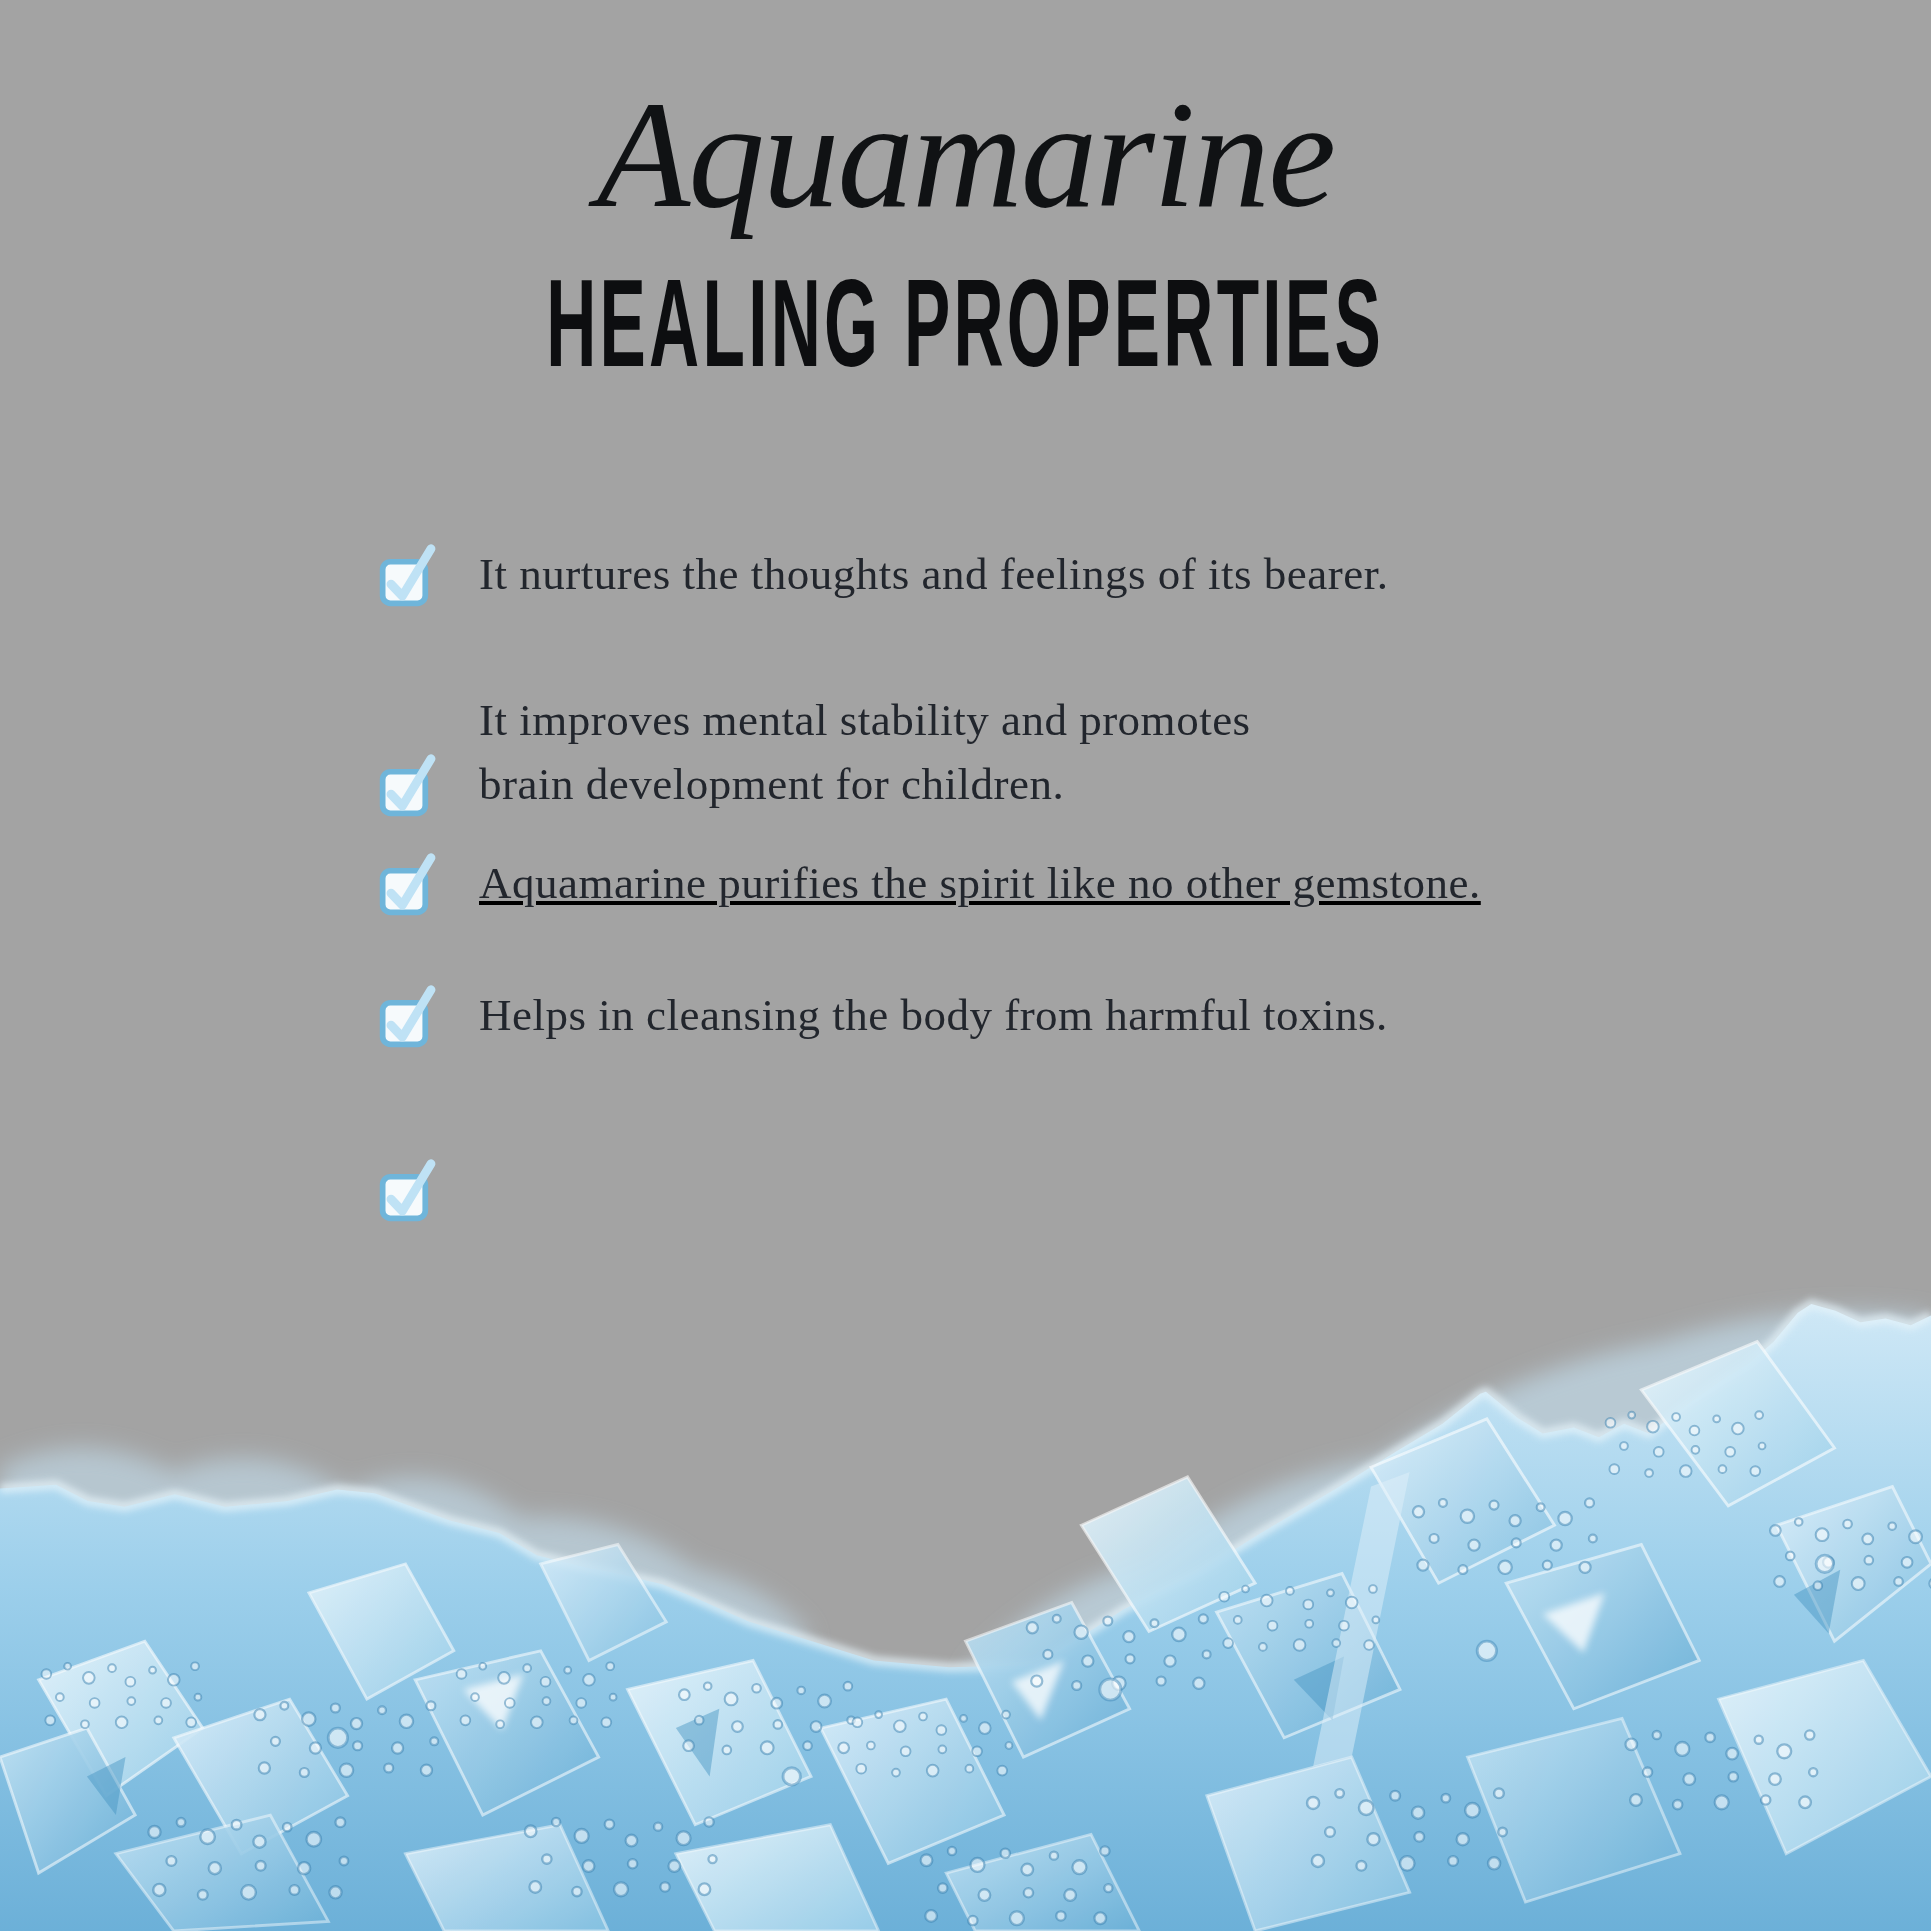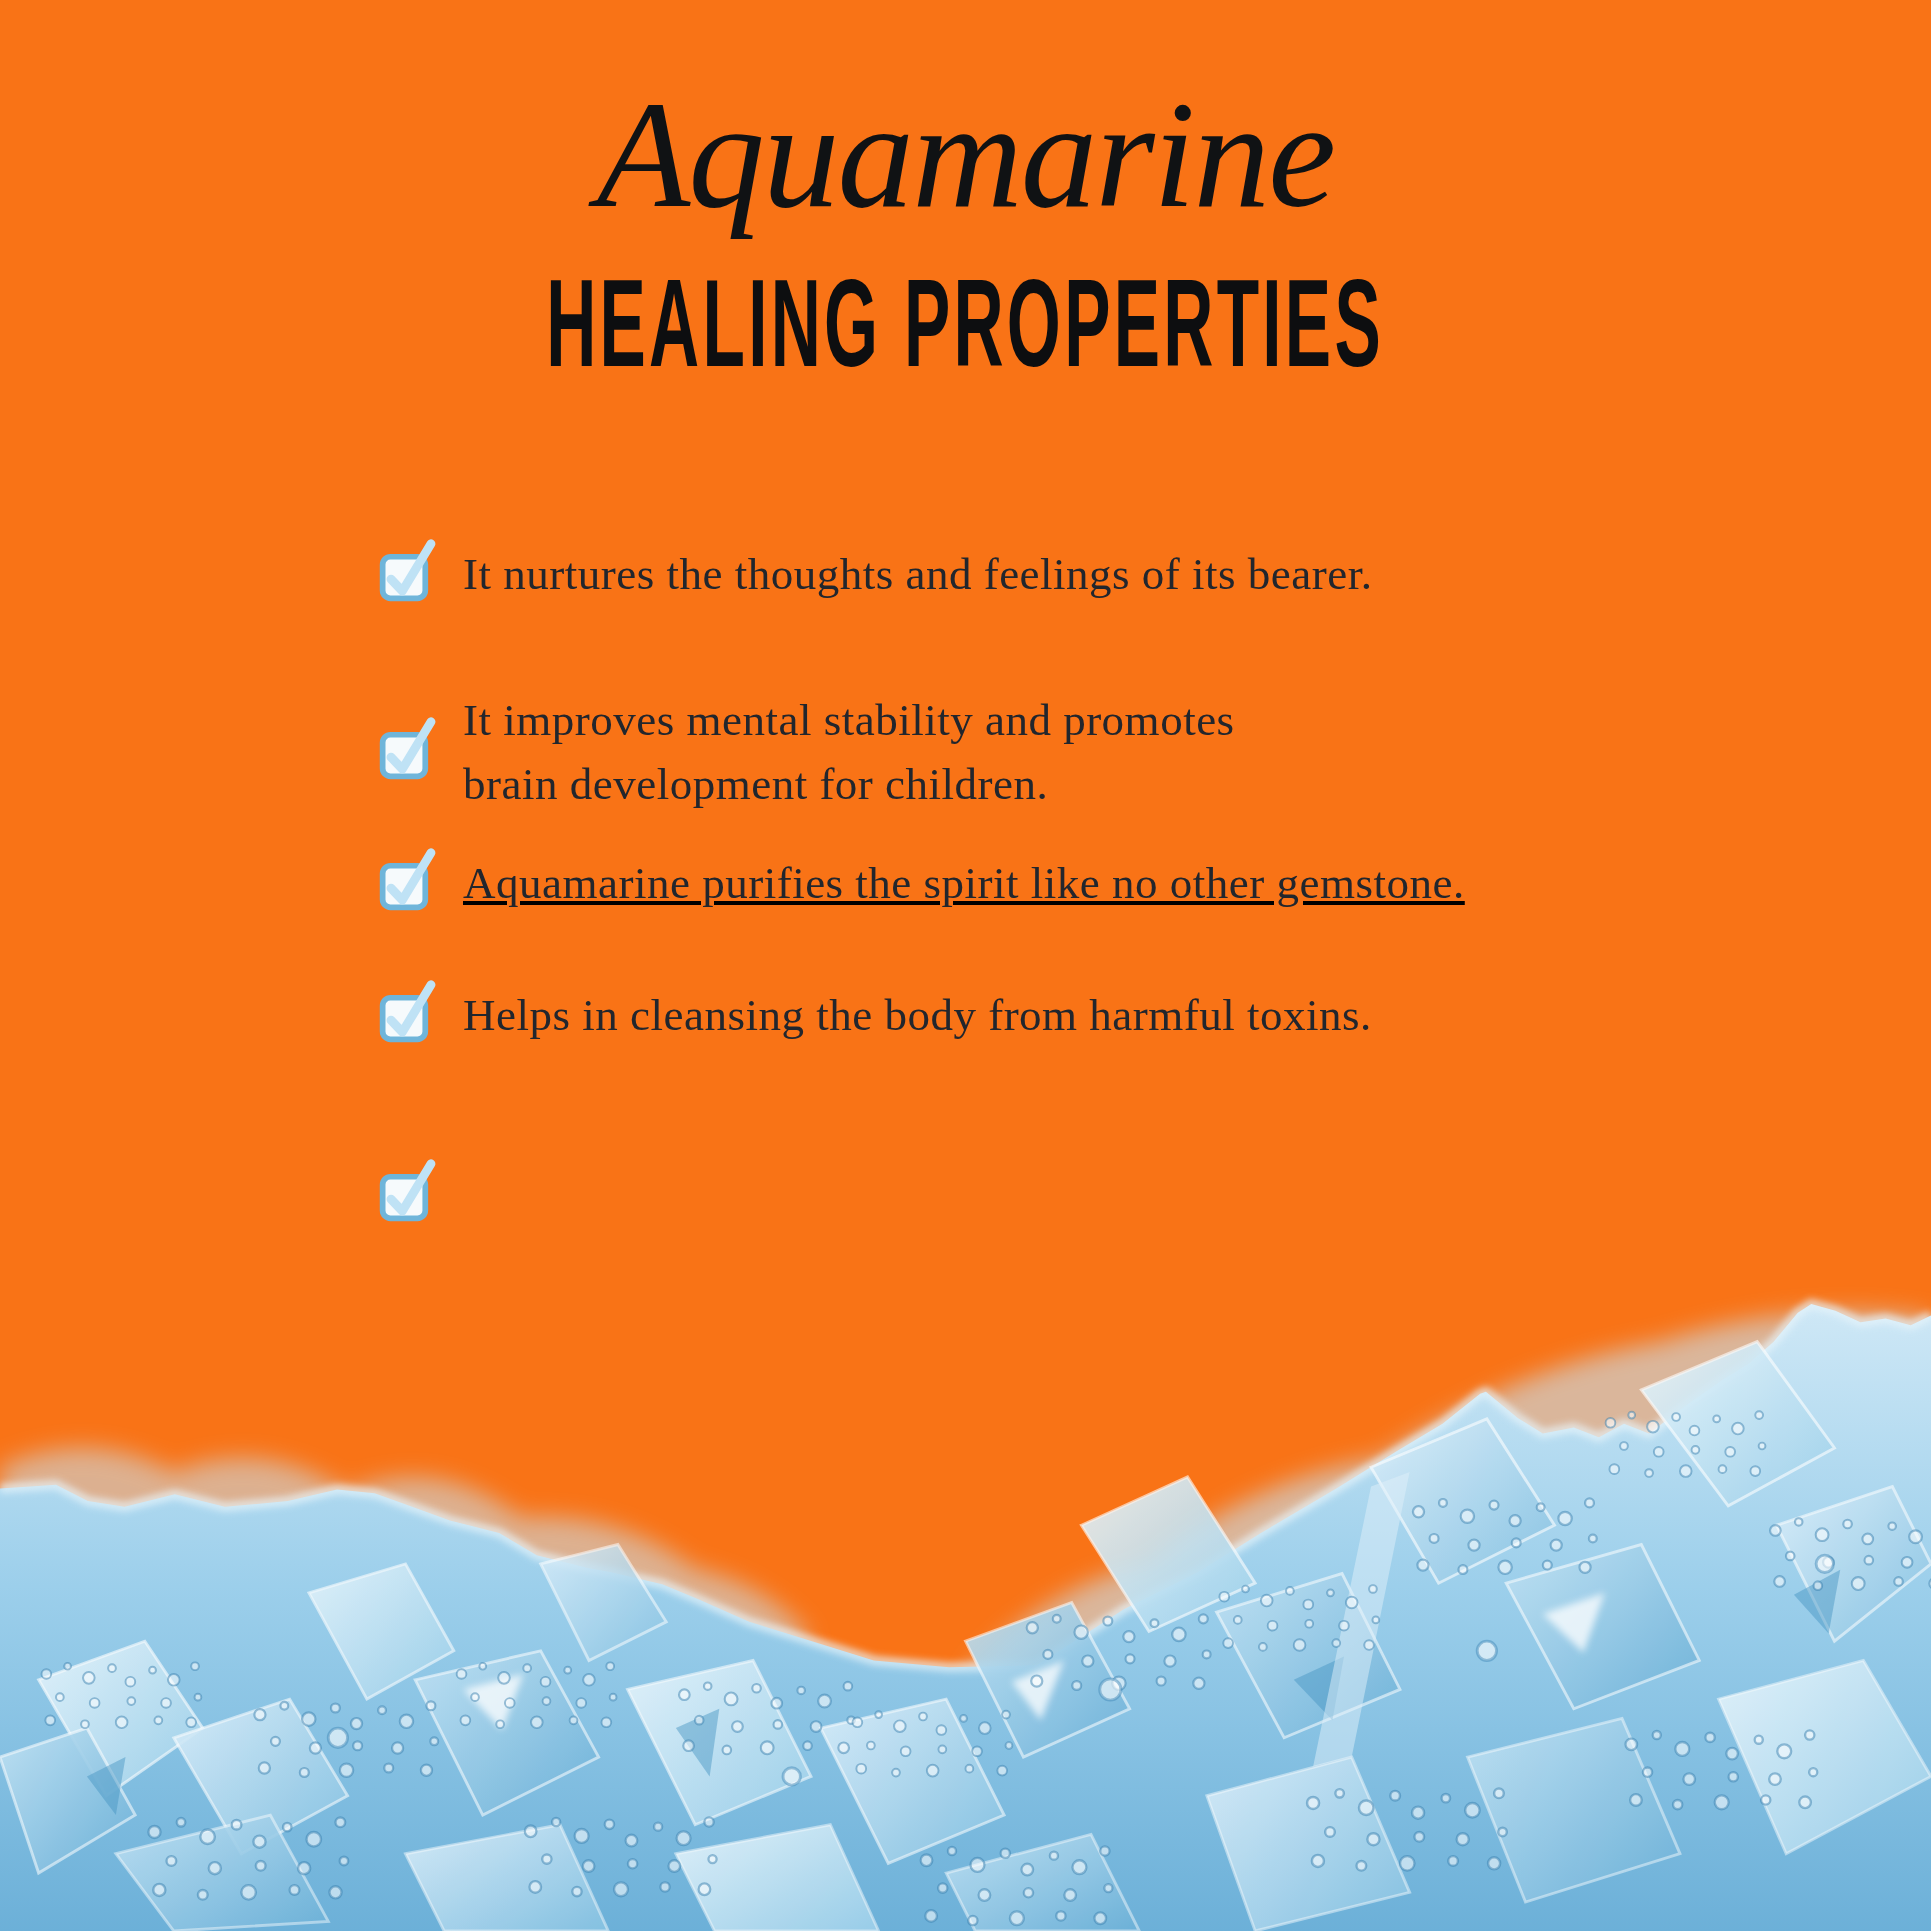--- a/index.html
+++ b/index.html
@@ -1,19 +1,19 @@
 <!DOCTYPE html>
 <html><head>
 <meta charset="utf-8">
 <style>
   html,body{margin:0;padding:0;background:#ffffff;}
   .canvas{
     position:relative;
     width:1931px;height:1931px;
-    background:#f97316;
+    background:#a3a3a3;
     overflow:hidden;
     font-family:"Liberation Serif",serif;
   }
   
   .title{
     position:absolute;top:75px;left:0;width:100%;
     margin:0;text-align:center;
     font:italic 400 153px/1.05 "Liberation Serif",serif;
     letter-spacing:-1.9px;
     color:#101214;
@@ -28,21 +28,21 @@
     transform:scaleX(0.56);
     transform-origin:50% 50%;
     font:700 124px/1 "Liberation Sans",sans-serif;
     letter-spacing:5.8px;
     white-space:nowrap;
   }
   
   .checklist{list-style:none;margin:0;padding:0;}
   .row{
     position:absolute;left:379px;
-    display:flex;align-items:center;gap:32px;
+    display:flex;align-items:flex-end;gap:48px;
     max-width:1448px;
   }
   .row-1{top:543px;}
   .row-2{top:689px;}
   .row-3{top:852px;text-decoration:underline;}
   .row-4{top:984px;}
   .row-5{top:1168px;}
   .checkbox{width:52px;height:52px;flex:0 0 auto;margin-top:1.9px;}
   .checkbox svg{overflow:visible;display:block;}
   .item-text{

